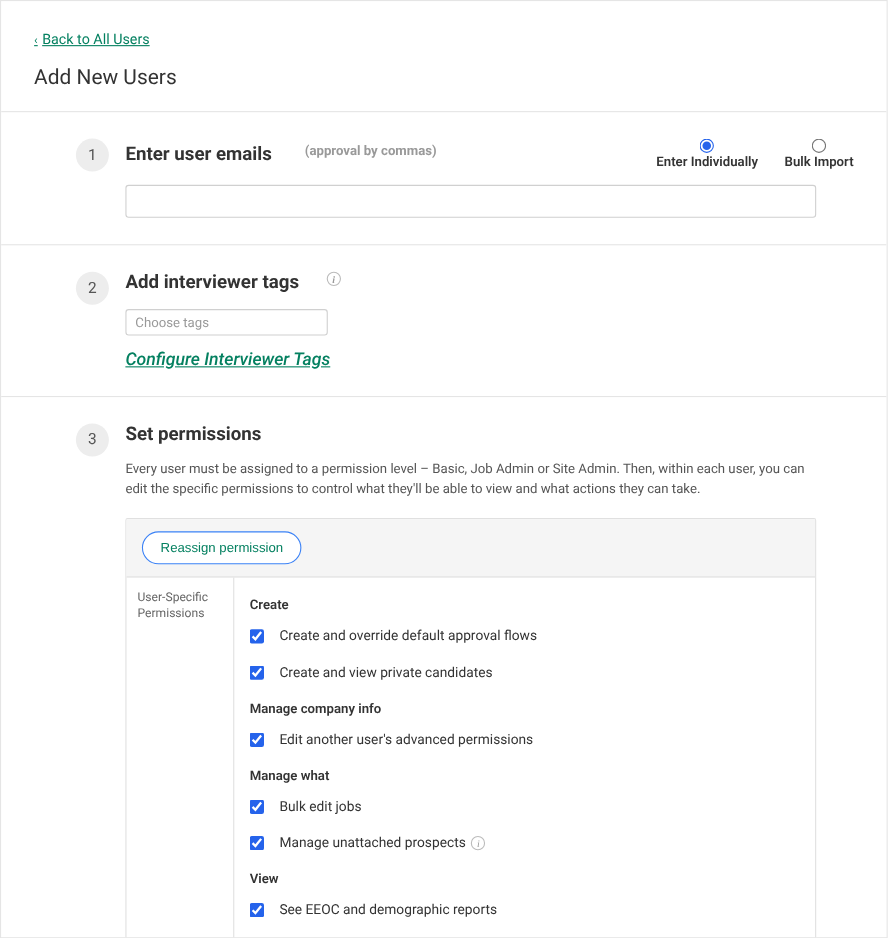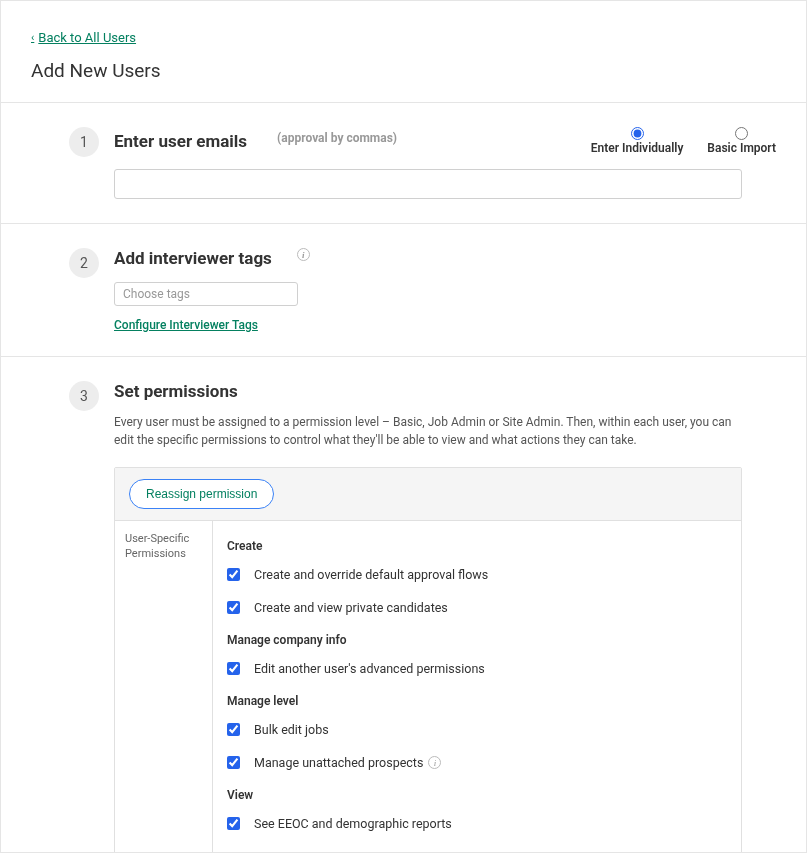--- a/index.html
+++ b/index.html
@@ -33,21 +33,21 @@
     .radio-item { display: flex; align-items: center; gap: 1px; cursor: pointer; flex-direction: column; }
     .radio-item input { cursor: pointer; accent-color: #2563eb; }
     .text-input {
       width: 100%; max-width: 628px; height: 30px; border: 1px solid #d0d0d0; border-radius: 3px;
       padding: 4px 8px; font-size: 13px; background: #fff;
     }
     .tags-input {
       width: 184px; height: 24px; border: 1px solid #d0d0d0; border-radius: 3px;
       padding: 4px 8px; font-size: 12px; color: #999; display: flex; align-items: center;
     }
-    .configure-link { font-size: 12px; margin-top: 12px; display: inline-block; font-weight: 500; }
+    .configure-link { font-size: 16px; margin-top: 12px; display: inline-block; font-weight: 500; font-style: italic; }
     .info-icon {
       display: inline-flex; align-items: center; justify-content: center;
       width: 13px; height: 13px; border: 1px solid #bbb; border-radius: 50%;
       font-size: 9px; color: #999; font-style: italic; margin-left: 5px; font-family: Georgia, serif;
     }
     .perm-desc { font-size: 12px; color: #555; margin-bottom: 18px; line-height: 1.5; max-width: 630px; }
     .perm-box { border: 1px solid #e0e0e0; border-radius: 2px; max-width: 628px; }
     .perm-header {
       background: #f5f5f5; border-bottom: 1px solid #e0e0e0;
       display: flex; align-items: center; justify-content: space-between;
@@ -98,21 +98,21 @@
           <span>Enter user emails</span>
           <span class="step-title-hint">(approval by commas)</span>
         </div>
         <div class="radio-group">
           <label class="radio-item">
             <input type="radio" name="entry" checked="" style="">
             <span>Enter Individually</span>
           </label>
           <label class="radio-item">
             <input type="radio" name="entry" style="">
-            <span>Basic Import</span>
+            <span>Bulk Import</span>
           </label>
         </div>
       </div>
       <input class="text-input" type="text" style="">
     </div>
   </div>
 </div>
 
 <hr class="section-divider">
 
@@ -161,21 +161,21 @@
               <input type="checkbox" checked="" style="">
               <span>Create and view private candidates</span>
             </label>
 
             <div class="perm-group-title">Manage company info</div>
             <label class="perm-item">
               <input type="checkbox" checked="" style="">
               <span>Edit another user's advanced permissions</span>
             </label>
 
-            <div class="perm-group-title">Manage level</div>
+            <div class="perm-group-title">Manage what</div>
             <label class="perm-item">
               <input type="checkbox" checked="" style="">
               <span>Bulk edit jobs</span>
             </label>
             <label class="perm-item">
               <input type="checkbox" checked="" style="">
               <span>Manage unattached prospects</span>
               <span class="info-icon">i</span>
             </label>
 

